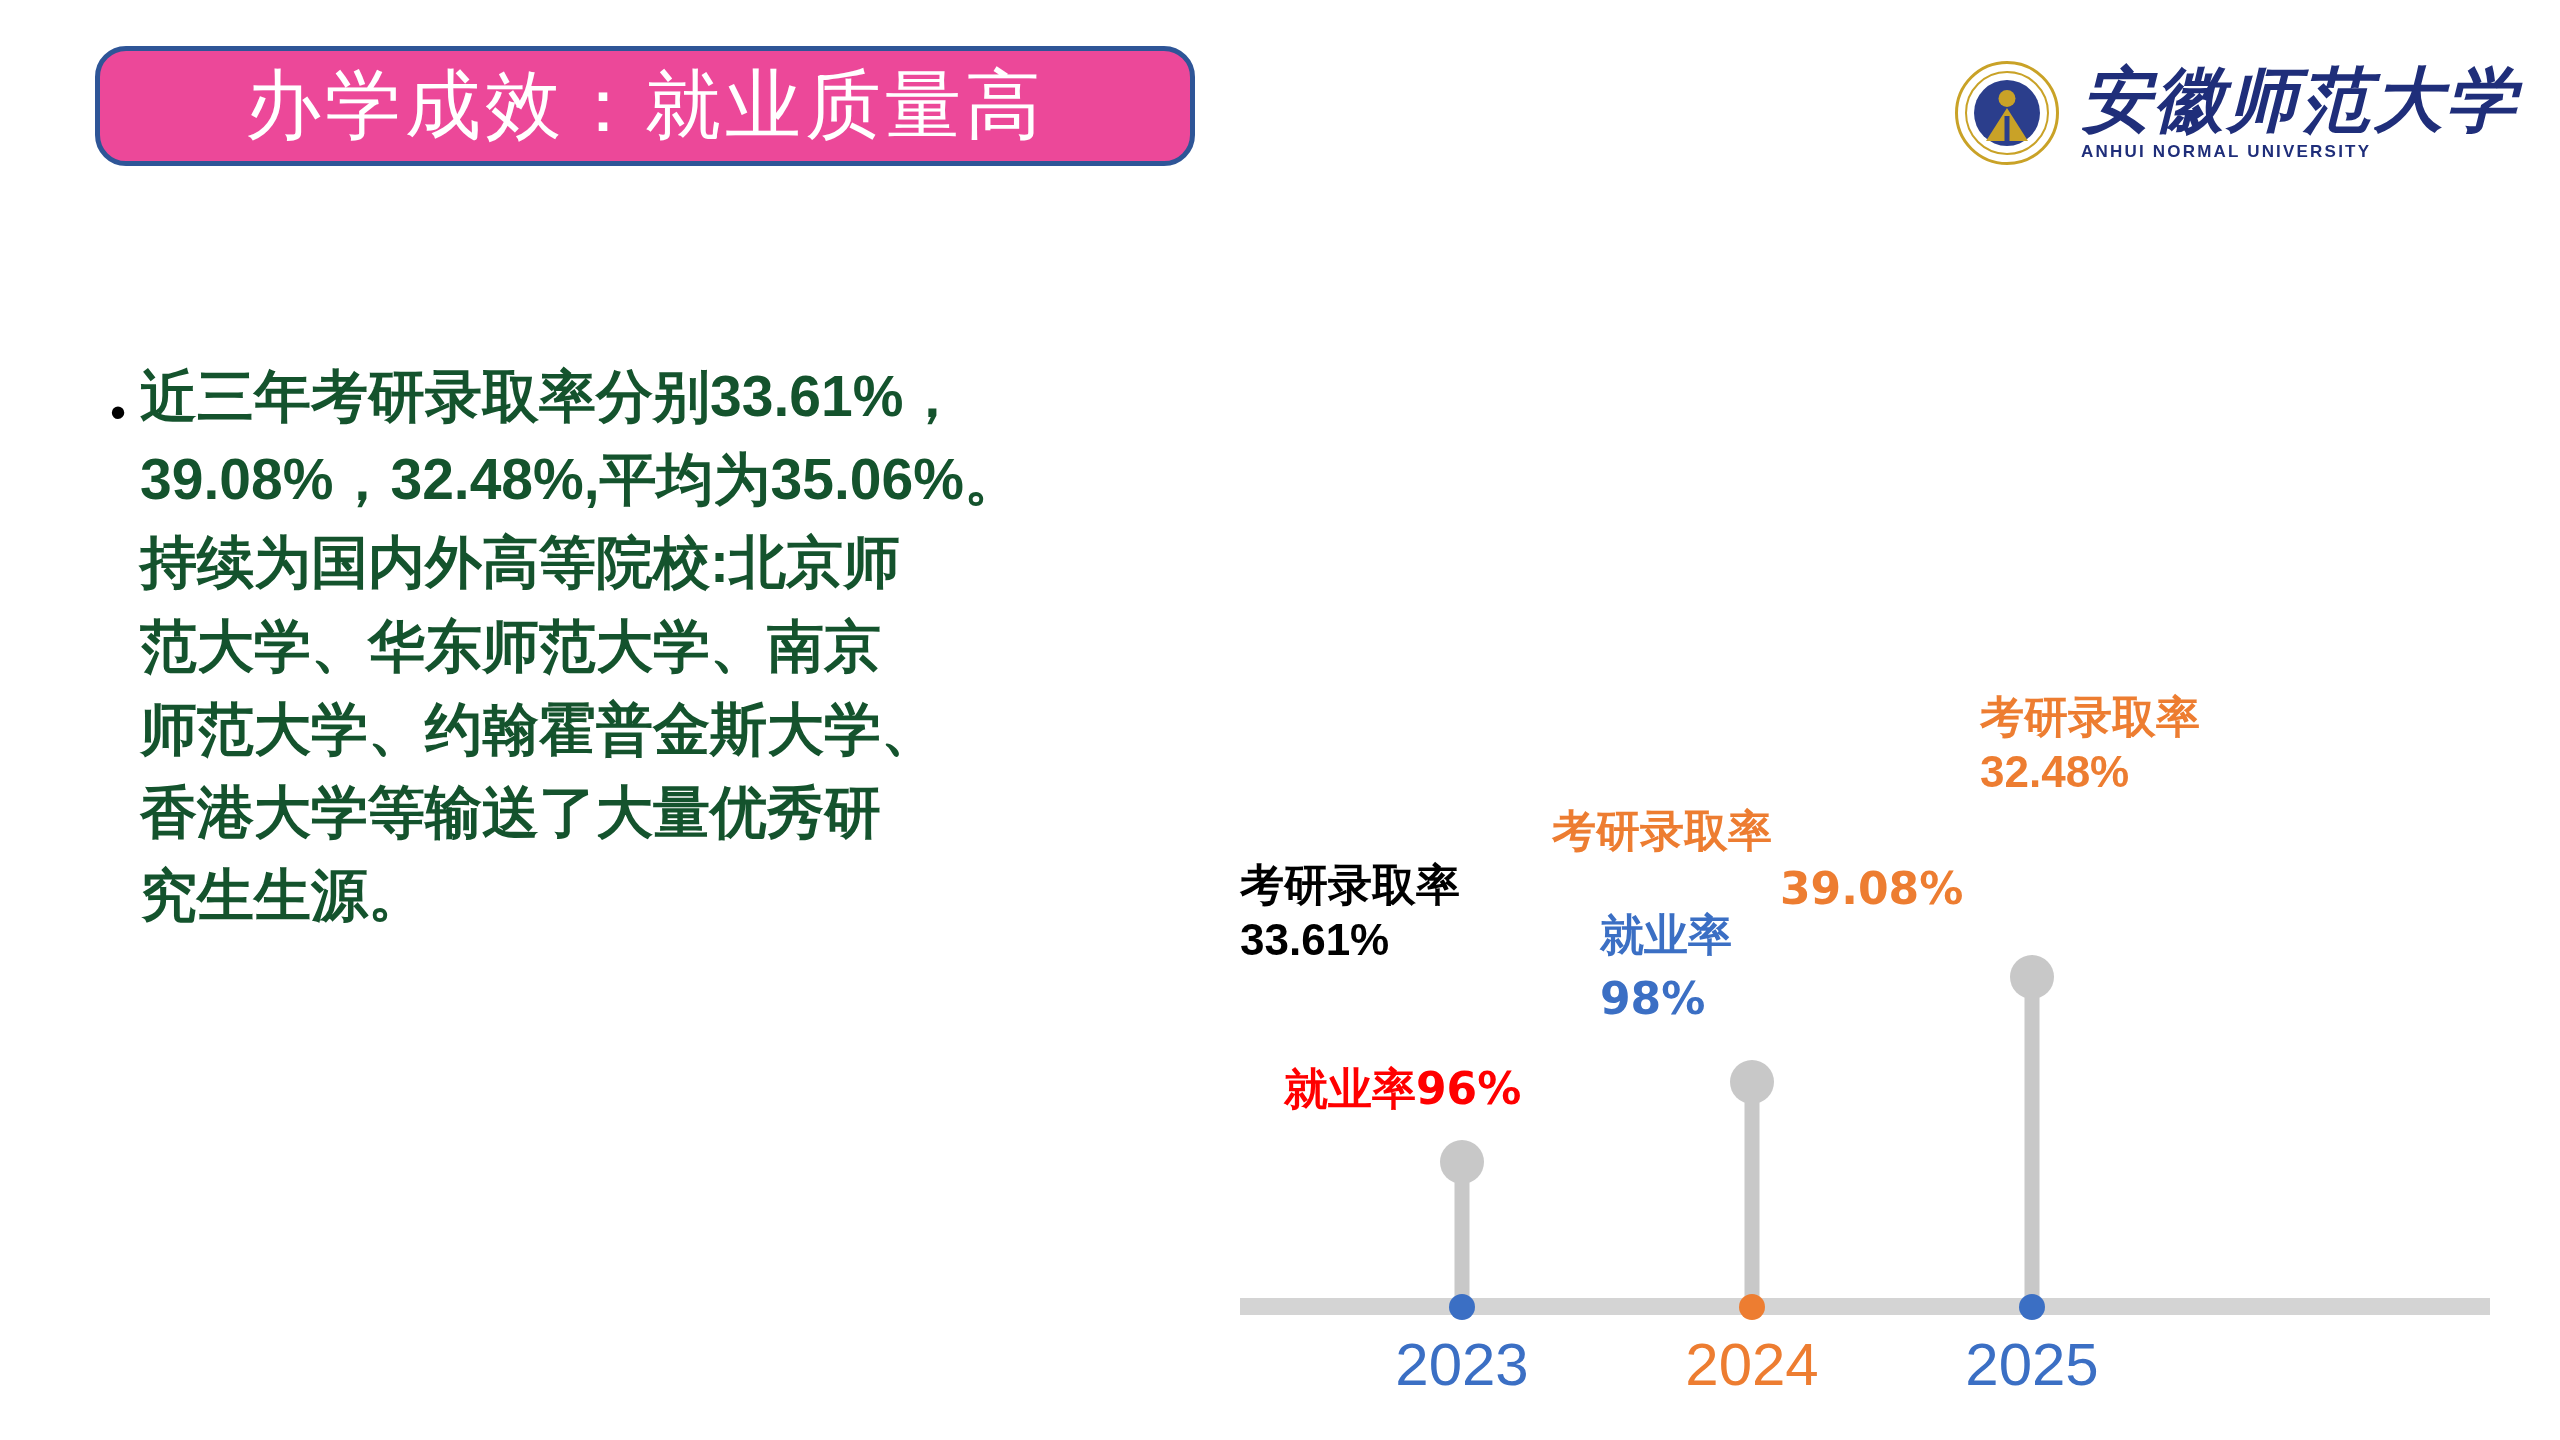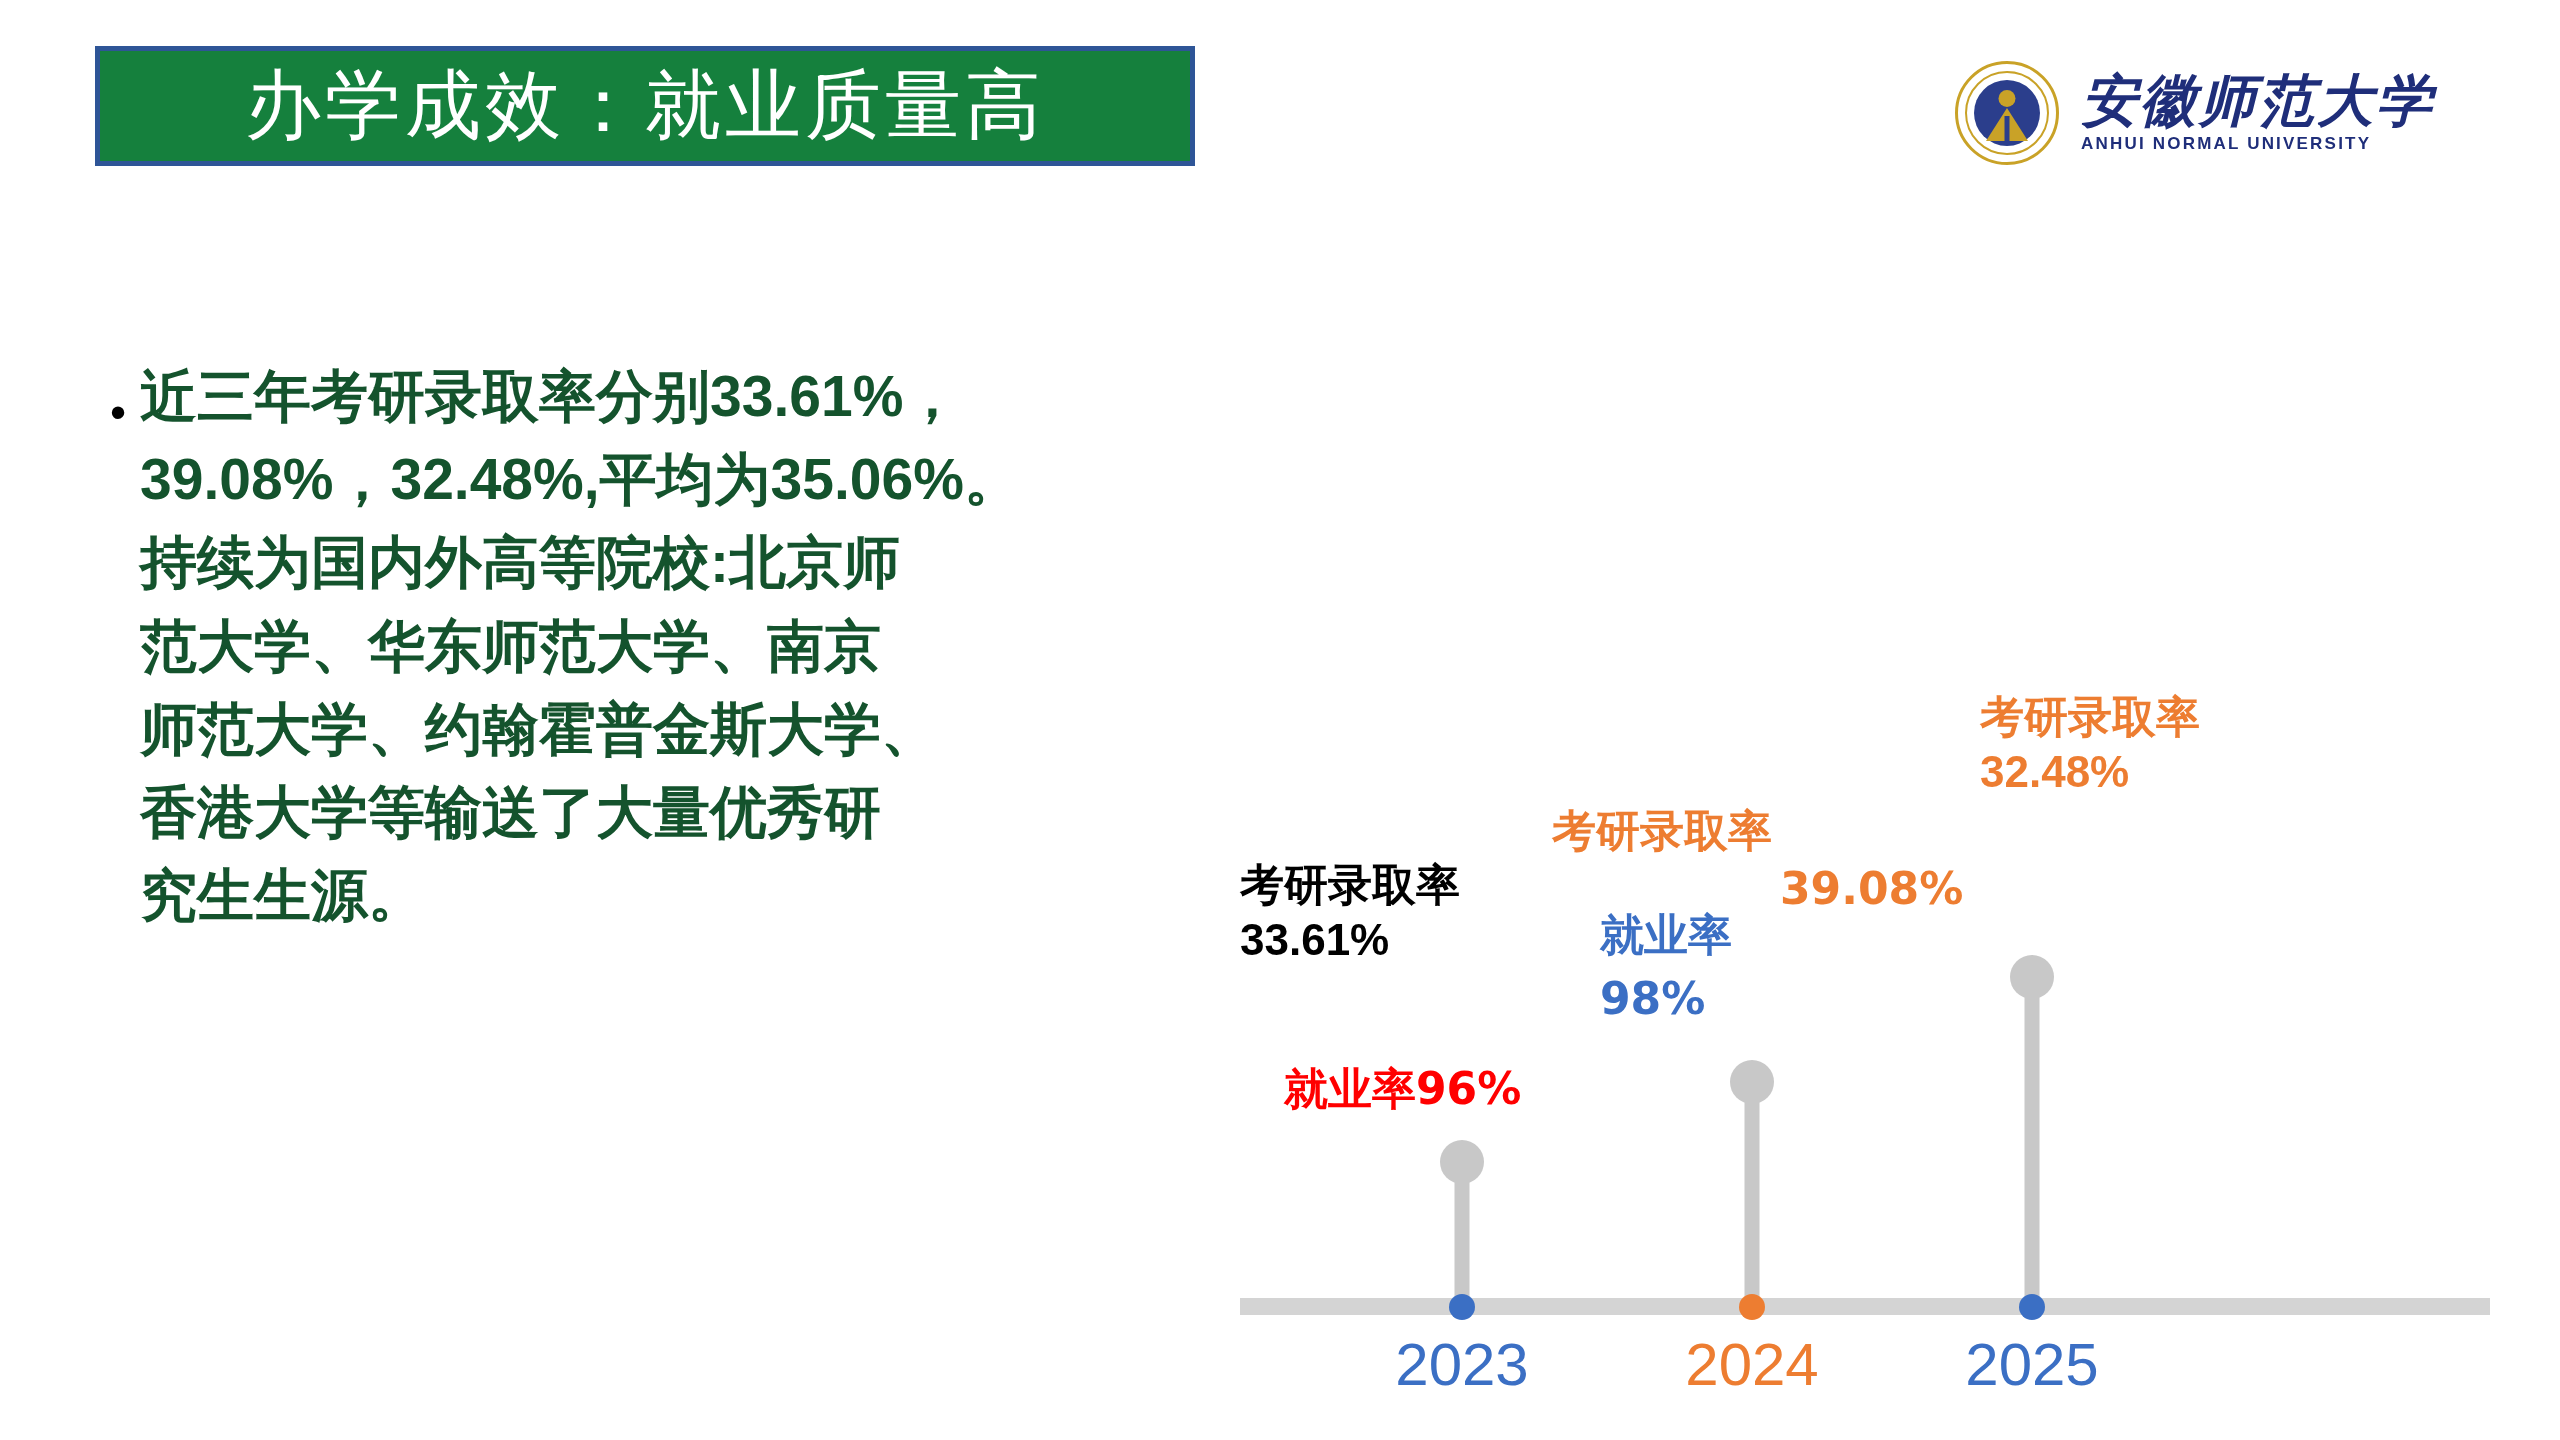--- a/index.html
+++ b/index.html
@@ -67,21 +67,21 @@
     border-right:21px solid transparent;
     border-bottom:33px solid #C9A227;
   }
   .emblem .fig-slot{
     position:absolute;left:50%;top:52px;transform:translateX(-50%);
     width:5px;height:26px;background:#2B3E8C;
   }
   .logo-words{display:flex;flex-direction:column;justify-content:center;}
   #logo-cn{
     color:#1F2E7A;
-    font-size:56px;
+    font-size:70px;
     font-weight:700;
     font-style:italic;
     letter-spacing:3px;
     line-height:1.05;
     font-family:"DejaVu Serif","Liberation Serif",serif;
     white-space:nowrap;
   }
   #logo-en{
     color:#1F2E7A;
     font-size:17px;
@@ -160,21 +160,21 @@
     line-height:1.24;
     font-weight:700;
     white-space:nowrap;
     font-family:"DejaVu Sans","Liberation Sans",sans-serif;
   }
   .callout .big{font-family:"Liberation Sans","DejaVu Sans",sans-serif;text-align:right;}
 </style>
 </head>
 <body>
 
-<div id="title-banner" style="background: #15803d; border-color: rgb(46, 85, 151);">
+<div id="title-banner" style="background: #ec4899; border-color: rgb(46, 85, 151); border-radius: 31px;">
   <span id="title-text" style="color: rgb(255, 255, 255);">办学成效：就业质量高</span>
 </div>
 
 <div id="logo-block">
   <div class="emblem">
     <div class="ring"></div>
     <div class="disc"></div>
     <div class="fig-head"></div>
     <div class="fig-body"></div>
     <div class="fig-slot"></div>

